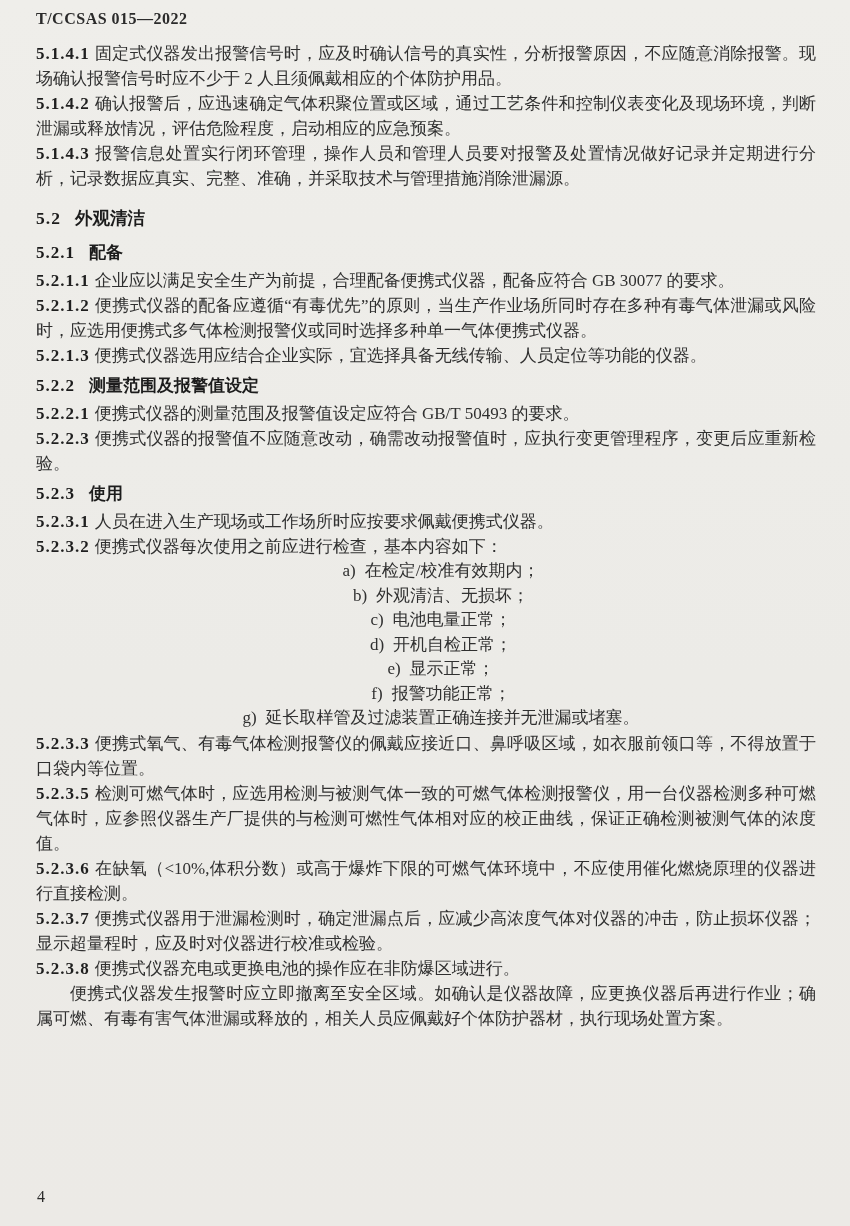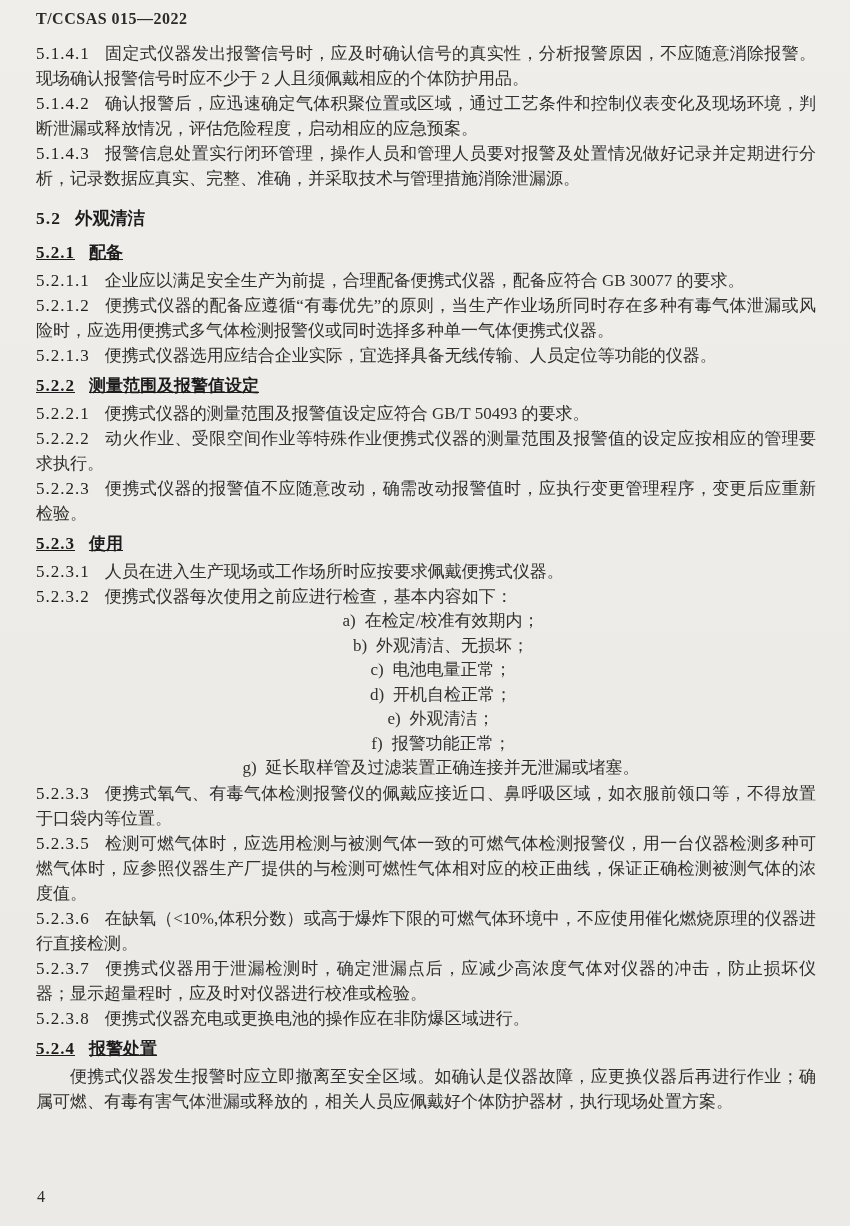--- a/index.html
+++ b/index.html
@@ -31,40 +31,39 @@
     margin-bottom: 13px;
     color: #2b2b2b;
   }
   .clause {
     font-size: 17px;
     line-height: 25px;
     text-align: justify;
     color: #303030;
   }
   .clause .num {
-    font-weight: normal;
+    font-weight: bold;
     color: #1f1f1f;
-    margin-right: 15px;
+    margin-right: 5px;
     letter-spacing: 1px;
     white-space: nowrap;
   }
   .heading1 {
     font-size: 17.5px;
     font-weight: bold;
     color: #1c1c1c;
     margin: 15px 0 9px 0;
     line-height: 25px;
   }
   .heading2 {
     font-size: 17px;
     font-weight: bold;
     color: #1c1c1c;
     margin: 5px 0 3px 0;
     line-height: 25px;
-    text-decoration: underline;
   }
   .heading1 .num, .heading2 .num {
     margin-right: 14px;
     letter-spacing: 1px;
     white-space: nowrap;
   }
   .list-item {
     font-size: 17px;
     line-height: 24.5px;
     margin-left: 30px;
@@ -100,35 +99,33 @@
         <div class="clause"><span class="num">5.1.4.1</span><span class="txt">固定式仪器发出报警信号时，应及时确认信号的真实性，分析报警原因，不应随意消除报警。现场确认报警信号时应不少于 2 人且须佩戴相应的个体防护用品。</span></div>
         <div class="clause"><span class="num">5.1.4.2</span><span class="txt">确认报警后，应迅速确定气体积聚位置或区域，通过工艺条件和控制仪表变化及现场环境，判断泄漏或释放情况，评估危险程度，启动相应的应急预案。</span></div>
         <div class="clause"><span class="num">5.1.4.3</span><span class="txt">报警信息处置实行闭环管理，操作人员和管理人员要对报警及处置情况做好记录并定期进行分析，记录数据应真实、完整、准确，并采取技术与管理措施消除泄漏源。</span></div>
         <div class="heading1"><span class="num">5.2</span><span class="txt">外观清洁</span></div>
         <div class="heading2"><span class="num">5.2.1</span><span class="txt">配备</span></div>
         <div class="clause"><span class="num">5.2.1.1</span><span class="txt">企业应以满足安全生产为前提，合理配备便携式仪器，配备应符合 GB 30077 的要求。</span></div>
         <div class="clause"><span class="num">5.2.1.2</span><span class="txt">便携式仪器的配备应遵循“有毒优先”的原则，当生产作业场所同时存在多种有毒气体泄漏或风险时，应选用便携式多气体检测报警仪或同时选择多种单一气体便携式仪器。</span></div>
         <div class="clause"><span class="num">5.2.1.3</span><span class="txt">便携式仪器选用应结合企业实际，宜选择具备无线传输、人员定位等功能的仪器。</span></div>
         <div class="heading2"><span class="num">5.2.2</span><span class="txt">测量范围及报警值设定</span></div>
         <div class="clause"><span class="num">5.2.2.1</span><span class="txt">便携式仪器的测量范围及报警值设定应符合 GB/T 50493 的要求。</span></div>
-        <div class="clause"><span class="num">5.2.2.2</span><span class="txt">动火作业、受限空间作业等特殊作业便携式仪器的测量范围及报警值的设定应按相应的管理要求执行。</span></div>
         <div class="clause"><span class="num">5.2.2.3</span><span class="txt">便携式仪器的报警值不应随意改动，确需改动报警值时，应执行变更管理程序，变更后应重新检验。</span></div>
         <div class="heading2"><span class="num">5.2.3</span><span class="txt">使用</span></div>
         <div class="clause"><span class="num">5.2.3.1</span><span class="txt">人员在进入生产现场或工作场所时应按要求佩戴便携式仪器。</span></div>
         <div class="clause"><span class="num">5.2.3.2</span><span class="txt">便携式仪器每次使用之前应进行检查，基本内容如下：</span></div>
         <div class="list-item"><span class="num">a)</span><span class="txt">在检定/校准有效期内；</span></div>
         <div class="list-item"><span class="num">b)</span><span class="txt">外观清洁、无损坏；</span></div>
         <div class="list-item"><span class="num">c)</span><span class="txt">电池电量正常；</span></div>
         <div class="list-item"><span class="num">d)</span><span class="txt">开机自检正常；</span></div>
-        <div class="list-item"><span class="num">e)</span><span class="txt">外观清洁；</span></div>
+        <div class="list-item"><span class="num">e)</span><span class="txt">显示正常；</span></div>
         <div class="list-item"><span class="num">f)</span><span class="txt">报警功能正常；</span></div>
         <div class="list-item"><span class="num">g)</span><span class="txt">延长取样管及过滤装置正确连接并无泄漏或堵塞。</span></div>
         <div class="clause"><span class="num">5.2.3.3</span><span class="txt">便携式氧气、有毒气体检测报警仪的佩戴应接近口、鼻呼吸区域，如衣服前领口等，不得放置于口袋内等位置。</span></div>
         <div class="clause"><span class="num">5.2.3.5</span><span class="txt">检测可燃气体时，应选用检测与被测气体一致的可燃气体检测报警仪，用一台仪器检测多种可燃气体时，应参照仪器生产厂提供的与检测可燃性气体相对应的校正曲线，保证正确检测被测气体的浓度值。</span></div>
         <div class="clause"><span class="num">5.2.3.6</span><span class="txt">在缺氧（&lt;10%,体积分数）或高于爆炸下限的可燃气体环境中，不应使用催化燃烧原理的仪器进行直接检测。</span></div>
         <div class="clause"><span class="num">5.2.3.7</span><span class="txt">便携式仪器用于泄漏检测时，确定泄漏点后，应减少高浓度气体对仪器的冲击，防止损坏仪器；显示超量程时，应及时对仪器进行校准或检验。</span></div>
         <div class="clause"><span class="num">5.2.3.8</span><span class="txt">便携式仪器充电或更换电池的操作应在非防爆区域进行。</span></div>
-        <div class="heading2"><span class="num">5.2.4</span><span class="txt">报警处置</span></div>
         <div class="para-indent"><span class="txt">便携式仪器发生报警时应立即撤离至安全区域。如确认是仪器故障，应更换仪器后再进行作业；确属可燃、有毒有害气体泄漏或释放的，相关人员应佩戴好个体防护器材，执行现场处置方案。</span></div>
       </div>
   </div>
   <div class="page-number">4</div>
 </div>
 
 </body></html>

